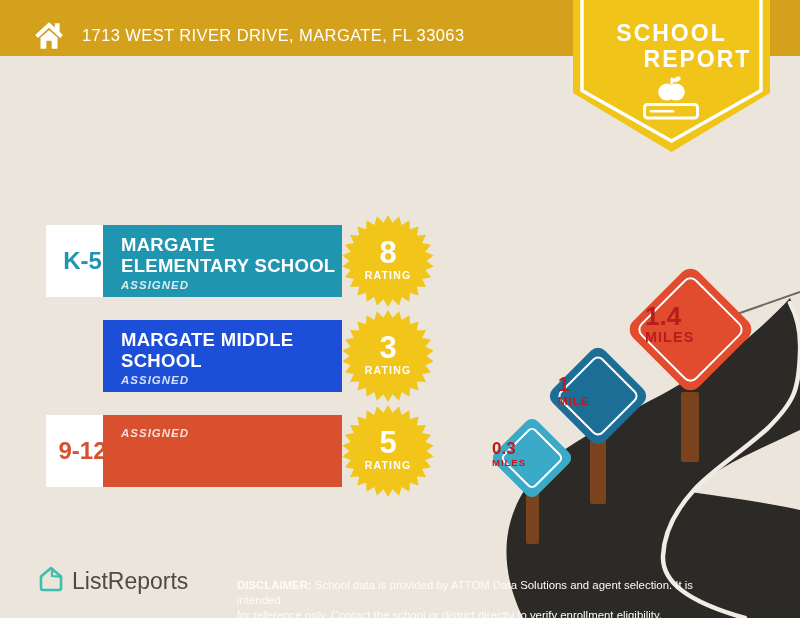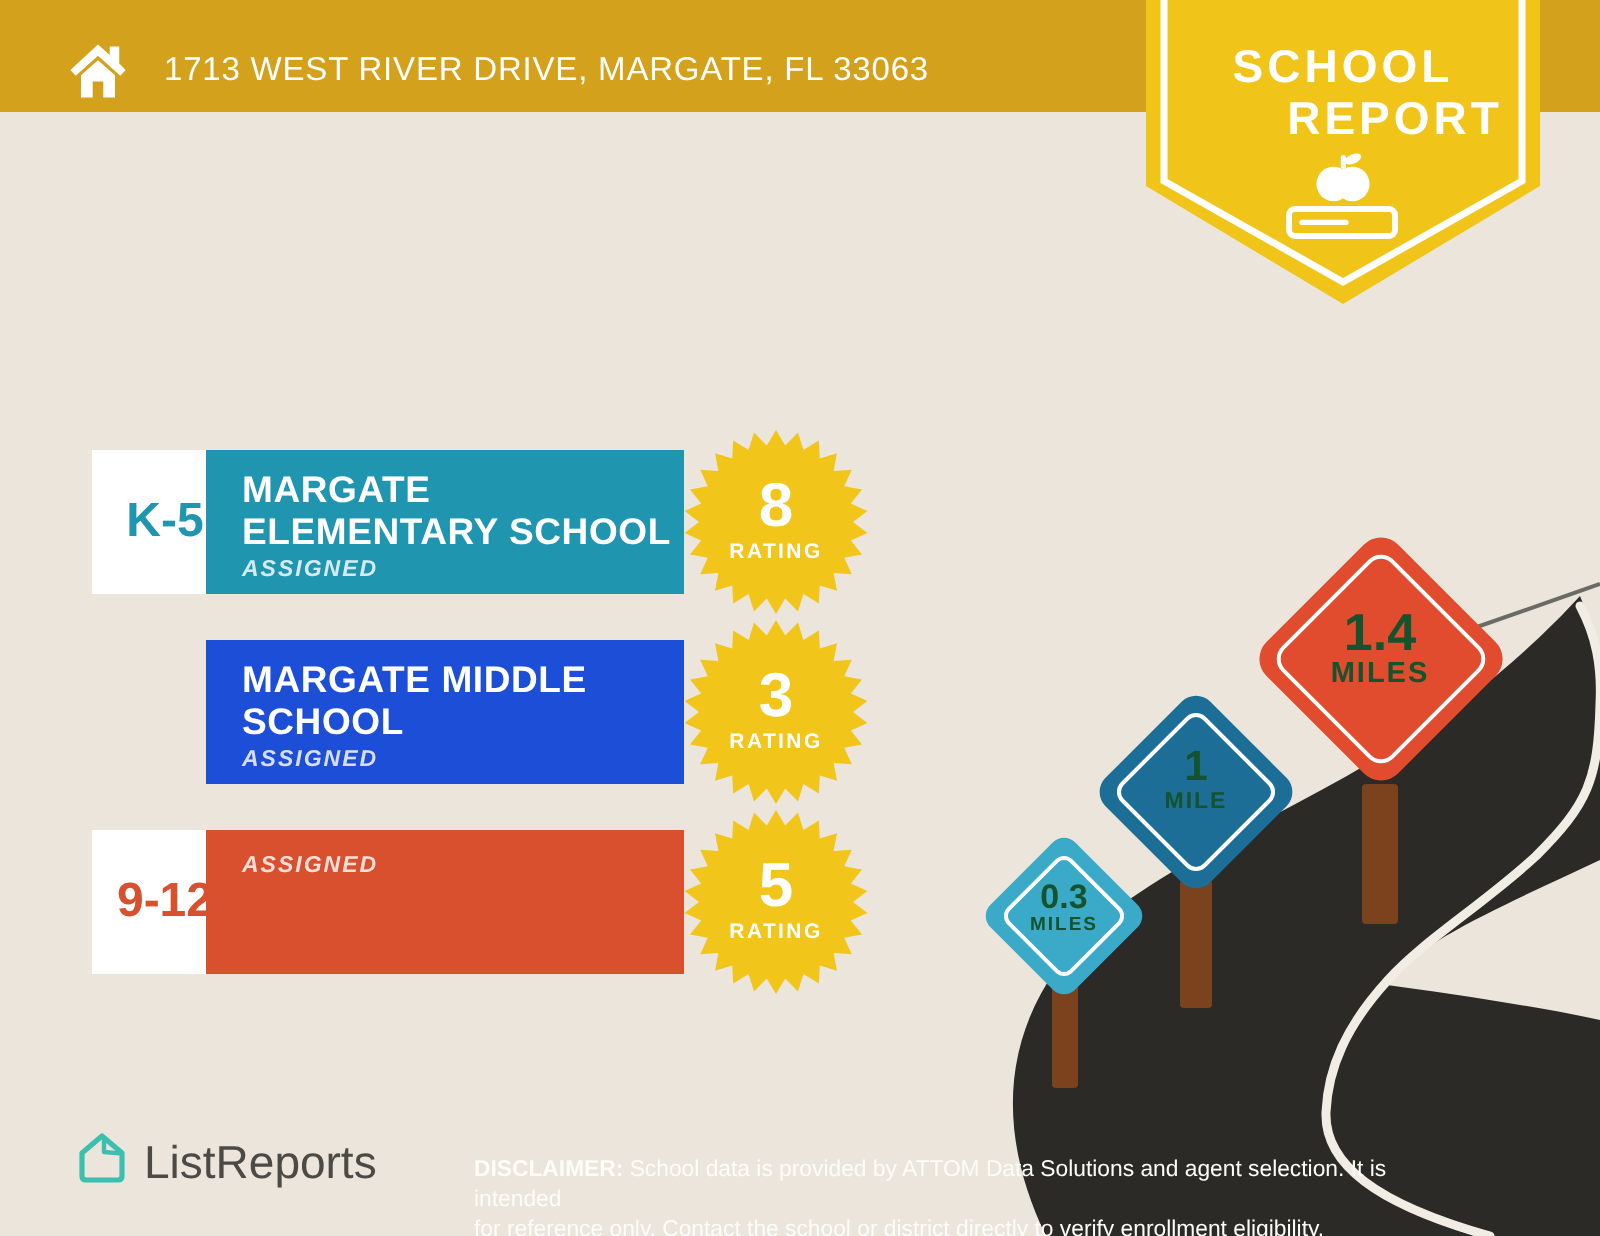--- a/index.html
+++ b/index.html
@@ -42,21 +42,21 @@
   .star-burst{fill:#F2C51B;}
   .star-num{fill:#FFFFFF;font-size:31px;font-weight:700;}
   .star-lbl{fill:#FFFFFF;font-size:10.5px;letter-spacing:1.2px;font-weight:600;}
   
   .road-svg{position:absolute;left:0;top:0;}
   
   .post{position:absolute;background:#7B431D;border-radius:2px;}
   .diamond{position:absolute;transform:rotate(45deg);box-sizing:border-box;}
   .diamond .inner{position:absolute;left:7px;top:7px;right:7px;bottom:7px;
                   border:2.5px solid #FFFFFF;}
-  .sign-txt{position:absolute;text-align:center;color:#14532d;line-height:1.05;}
+  .sign-txt{position:absolute;text-align:left;color:#b91c1c;line-height:1.05;}
   .d1{left:502px;top:428px;width:60px;height:60px;background:#3BAAC8;border-radius:8px;}
   .d1 .inner{border-radius:6px;}
   .d2{left:561px;top:359px;width:74px;height:74px;background:#1D6E96;border-radius:10px;}
   .d2 .inner{border-radius:7px;}
   .d3{left:644px;top:283px;width:93px;height:93px;background:#E04C2D;border-radius:12px;}
   .d3 .inner{border-radius:9px;}
   .t1{left:492px;top:440px;width:80px;}
   .t1 .v{font-size:17px;font-weight:700;}  .t1 .u{font-size:9.5px;letter-spacing:1px;font-weight:600;}
   .t2{left:558px;top:373px;width:80px;}
   .t2 .v{font-size:21px;font-weight:700;}  .t2 .u{font-size:11.5px;letter-spacing:1px;font-weight:600;}

